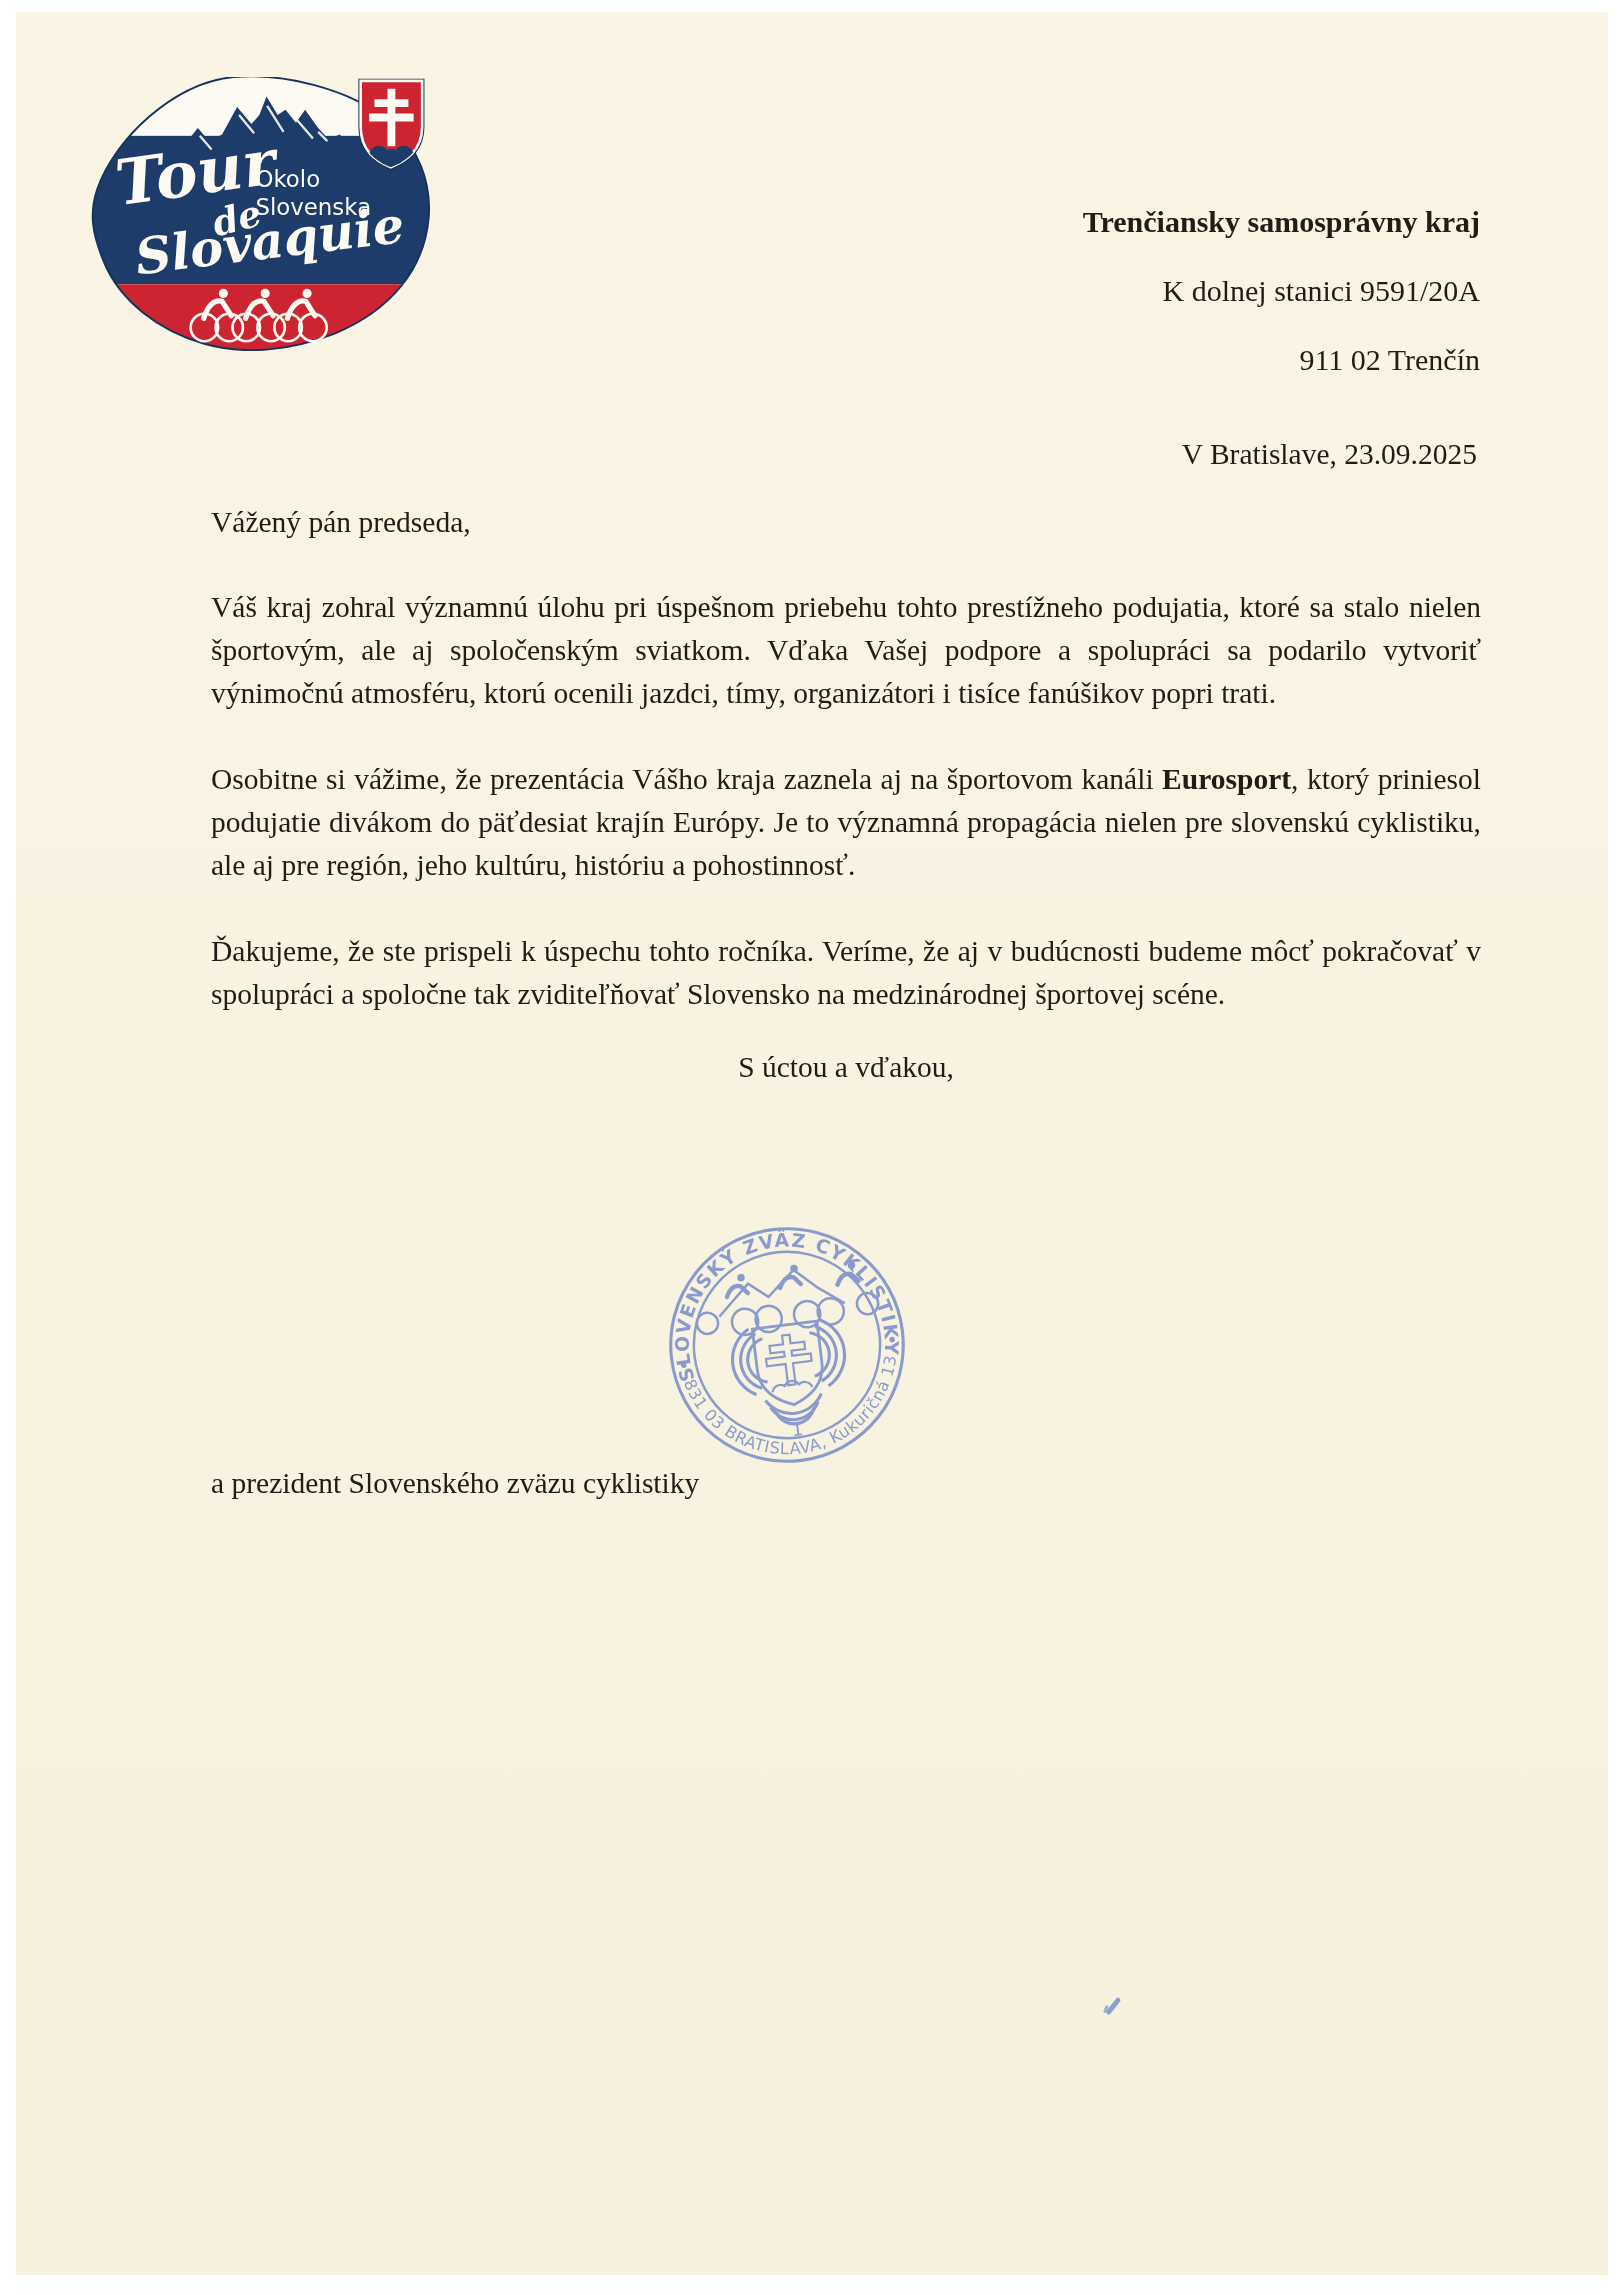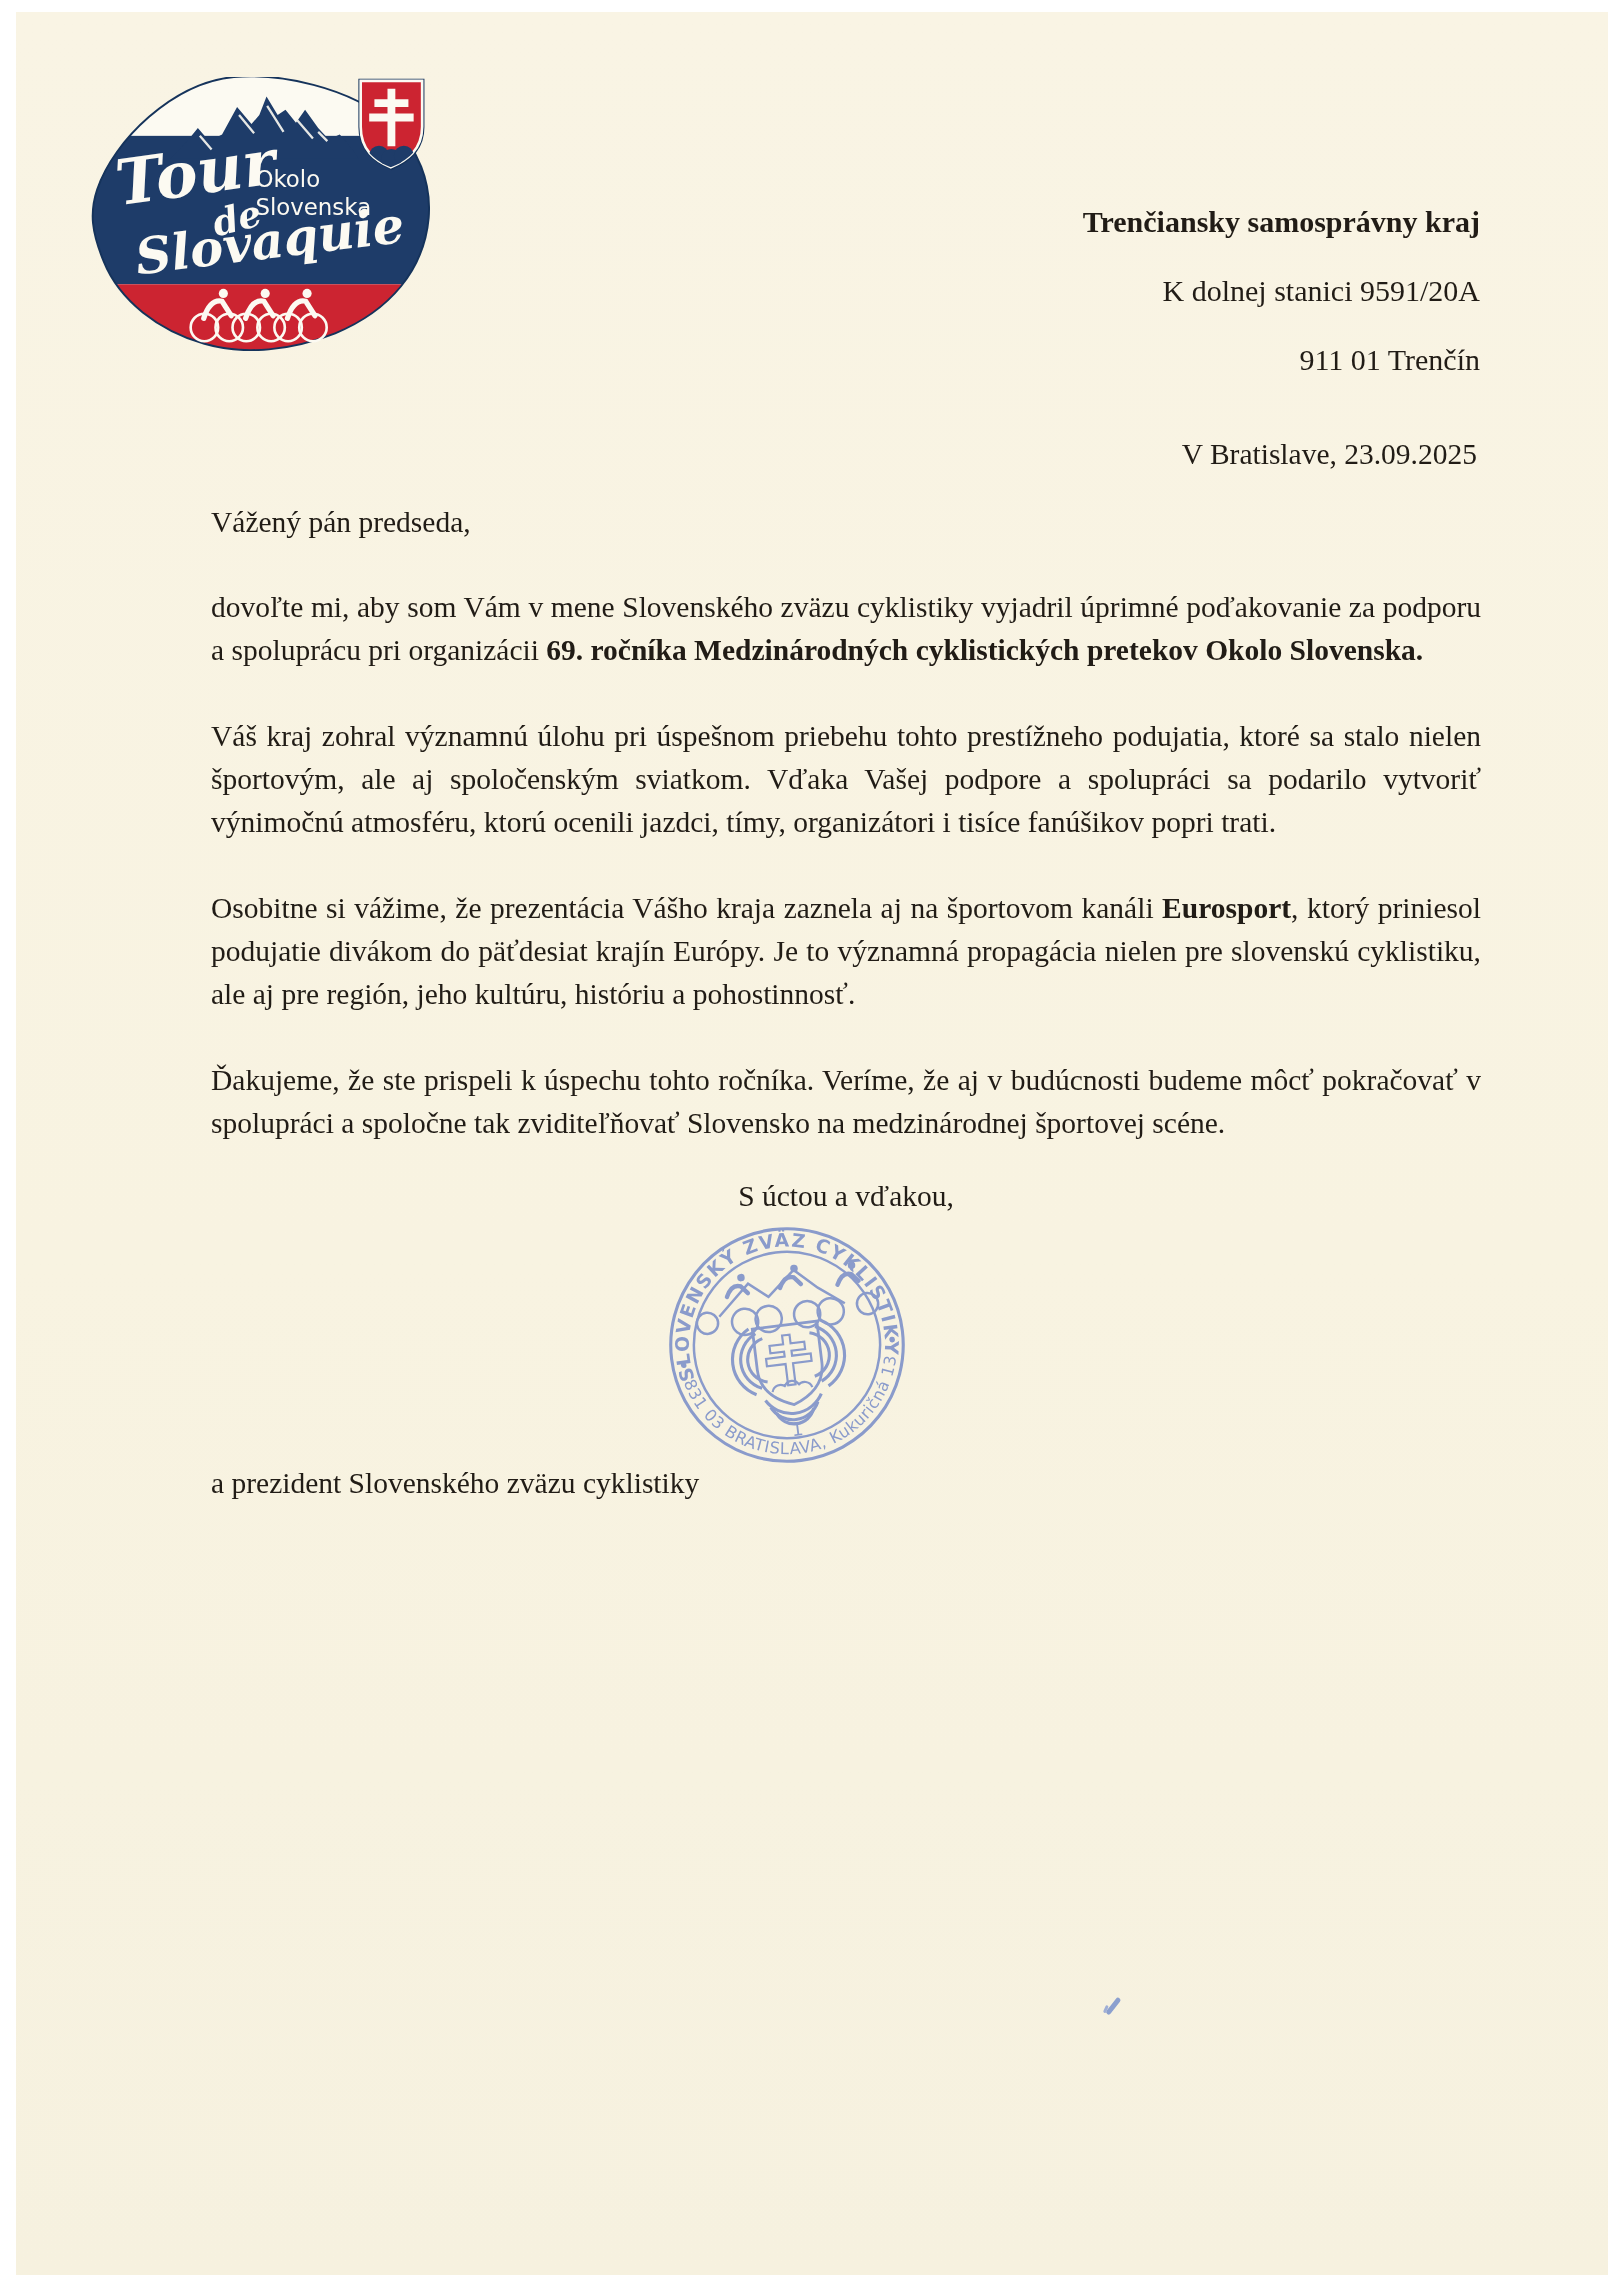--- a/index.html
+++ b/index.html
@@ -108,29 +108,28 @@
         <circle cx="464" cy="126" r="16" fill="#1e3c69"></circle>
         <circle cx="483" cy="120" r="15" fill="#1e3c69"></circle>
       </g>
     </g>
   </svg>
 </div>
 
 <div class="address">
   <div class="org">Trenčiansky samosprávny kraj</div>
   <div>K dolnej stanici 9591/20A</div>
-  <div>911 01 Trenčín</div>
+  <div>911 02 Trenčín</div>
 </div>
 
 <div class="dateline">V Bratislave, 23.09.2025</div>
 
 <div class="content">
   <p class="salutation">Vážený pán predseda,</p>
 
-  <p class="para"><span>dovoľte mi, aby som Vám v mene Slovenského zväzu cyklistiky vyjadril úprimné poďakovanie za podporu a spoluprácu pri organizácii </span><span class="b">69. ročníka Medzinárodných cyklistických pretekov Okolo Slovenska.</span><span></span></p>
 
   <p class="para"><span>Váš kraj zohral významnú úlohu pri úspešnom priebehu tohto prestížneho podujatia, ktoré sa stalo nielen športovým, ale aj spoločenským sviatkom. Vďaka Vašej podpore a spolupráci sa podarilo vytvoriť výnimočnú atmosféru, ktorú ocenili jazdci, tímy, organizátori i tisíce fanúšikov popri trati.</span><span class="b"></span><span></span></p>
 
   <p class="para"><span>Osobitne si vážime, že prezentácia Vášho kraja zaznela aj na športovom kanáli </span><span class="b">Eurosport</span><span>, ktorý priniesol podujatie divákom do päťdesiat krajín Európy. Je to významná propagácia nielen pre slovenskú cyklistiku, ale aj pre región, jeho kultúru, históriu a pohostinnosť.</span></p>
 
   <p class="para last"><span>Ďakujeme, že ste prispeli k úspechu tohto ročníka. Veríme, že aj v budúcnosti budeme môcť pokračovať v spolupráci a spoločne tak zviditeľňovať Slovensko na medzinárodnej športovej scéne.</span><span class="b"></span><span></span></p>
 
   <p class="closing">S úctou a vďakou,</p>
 </div>
 

